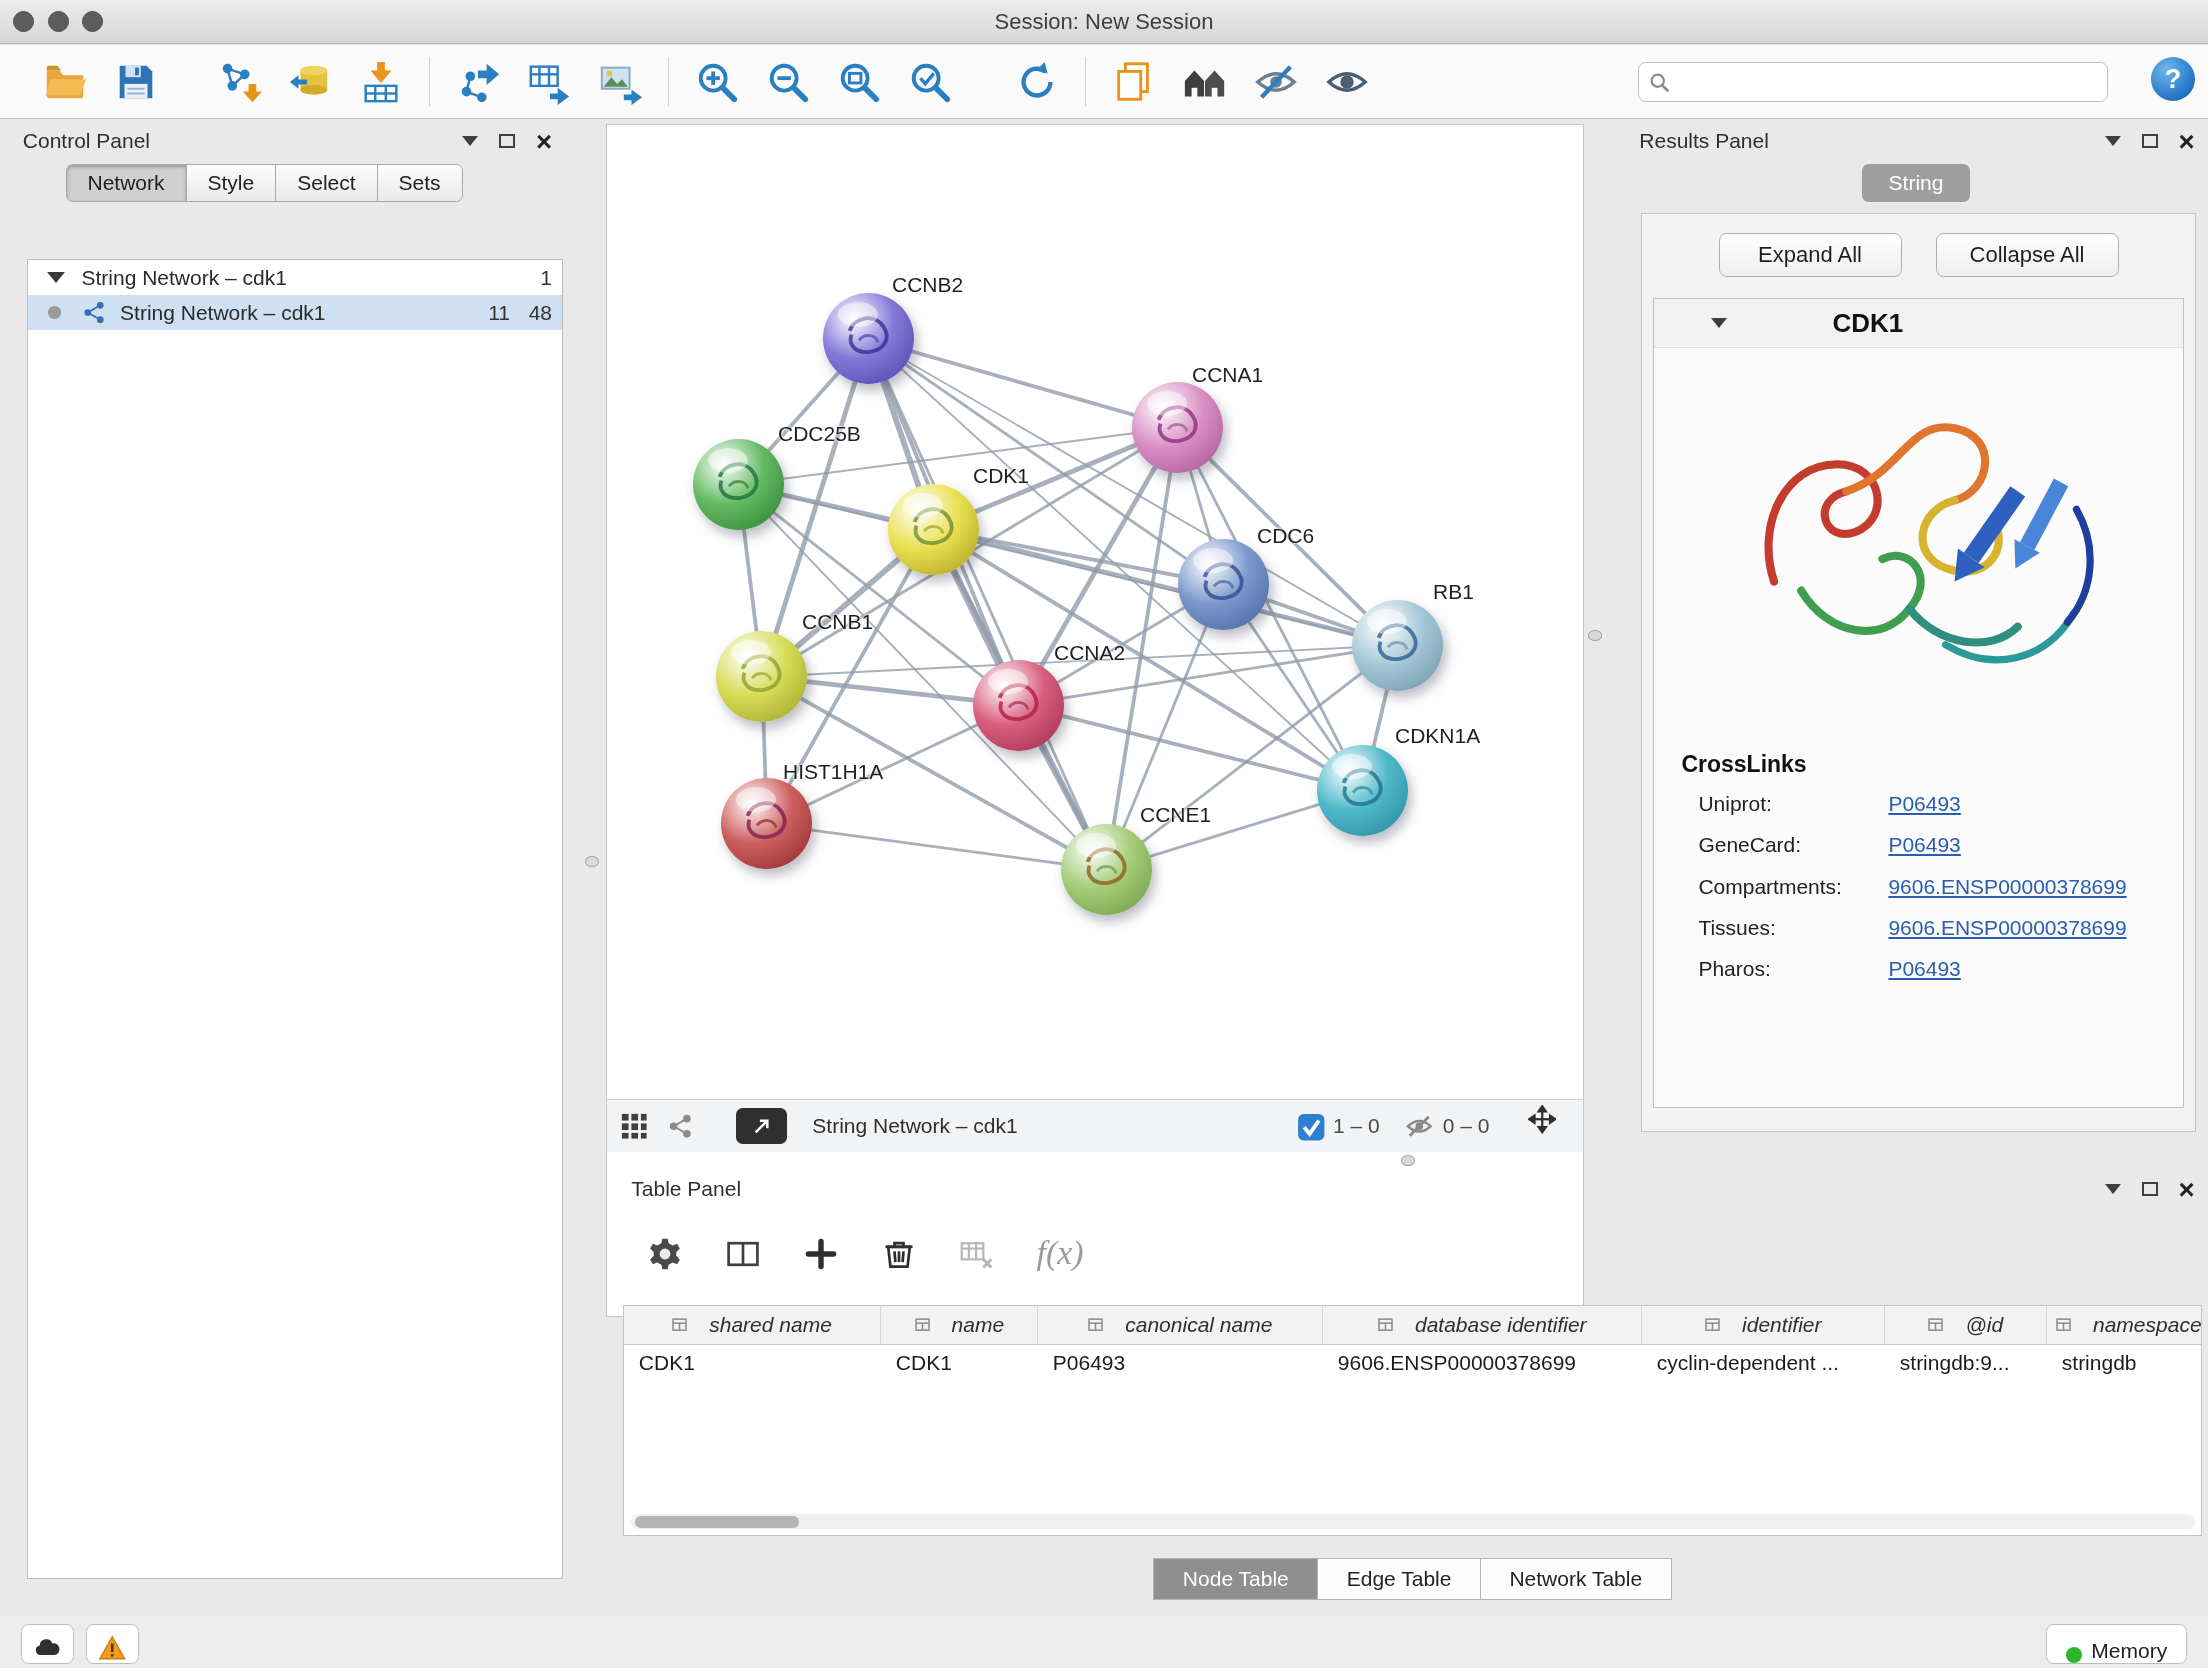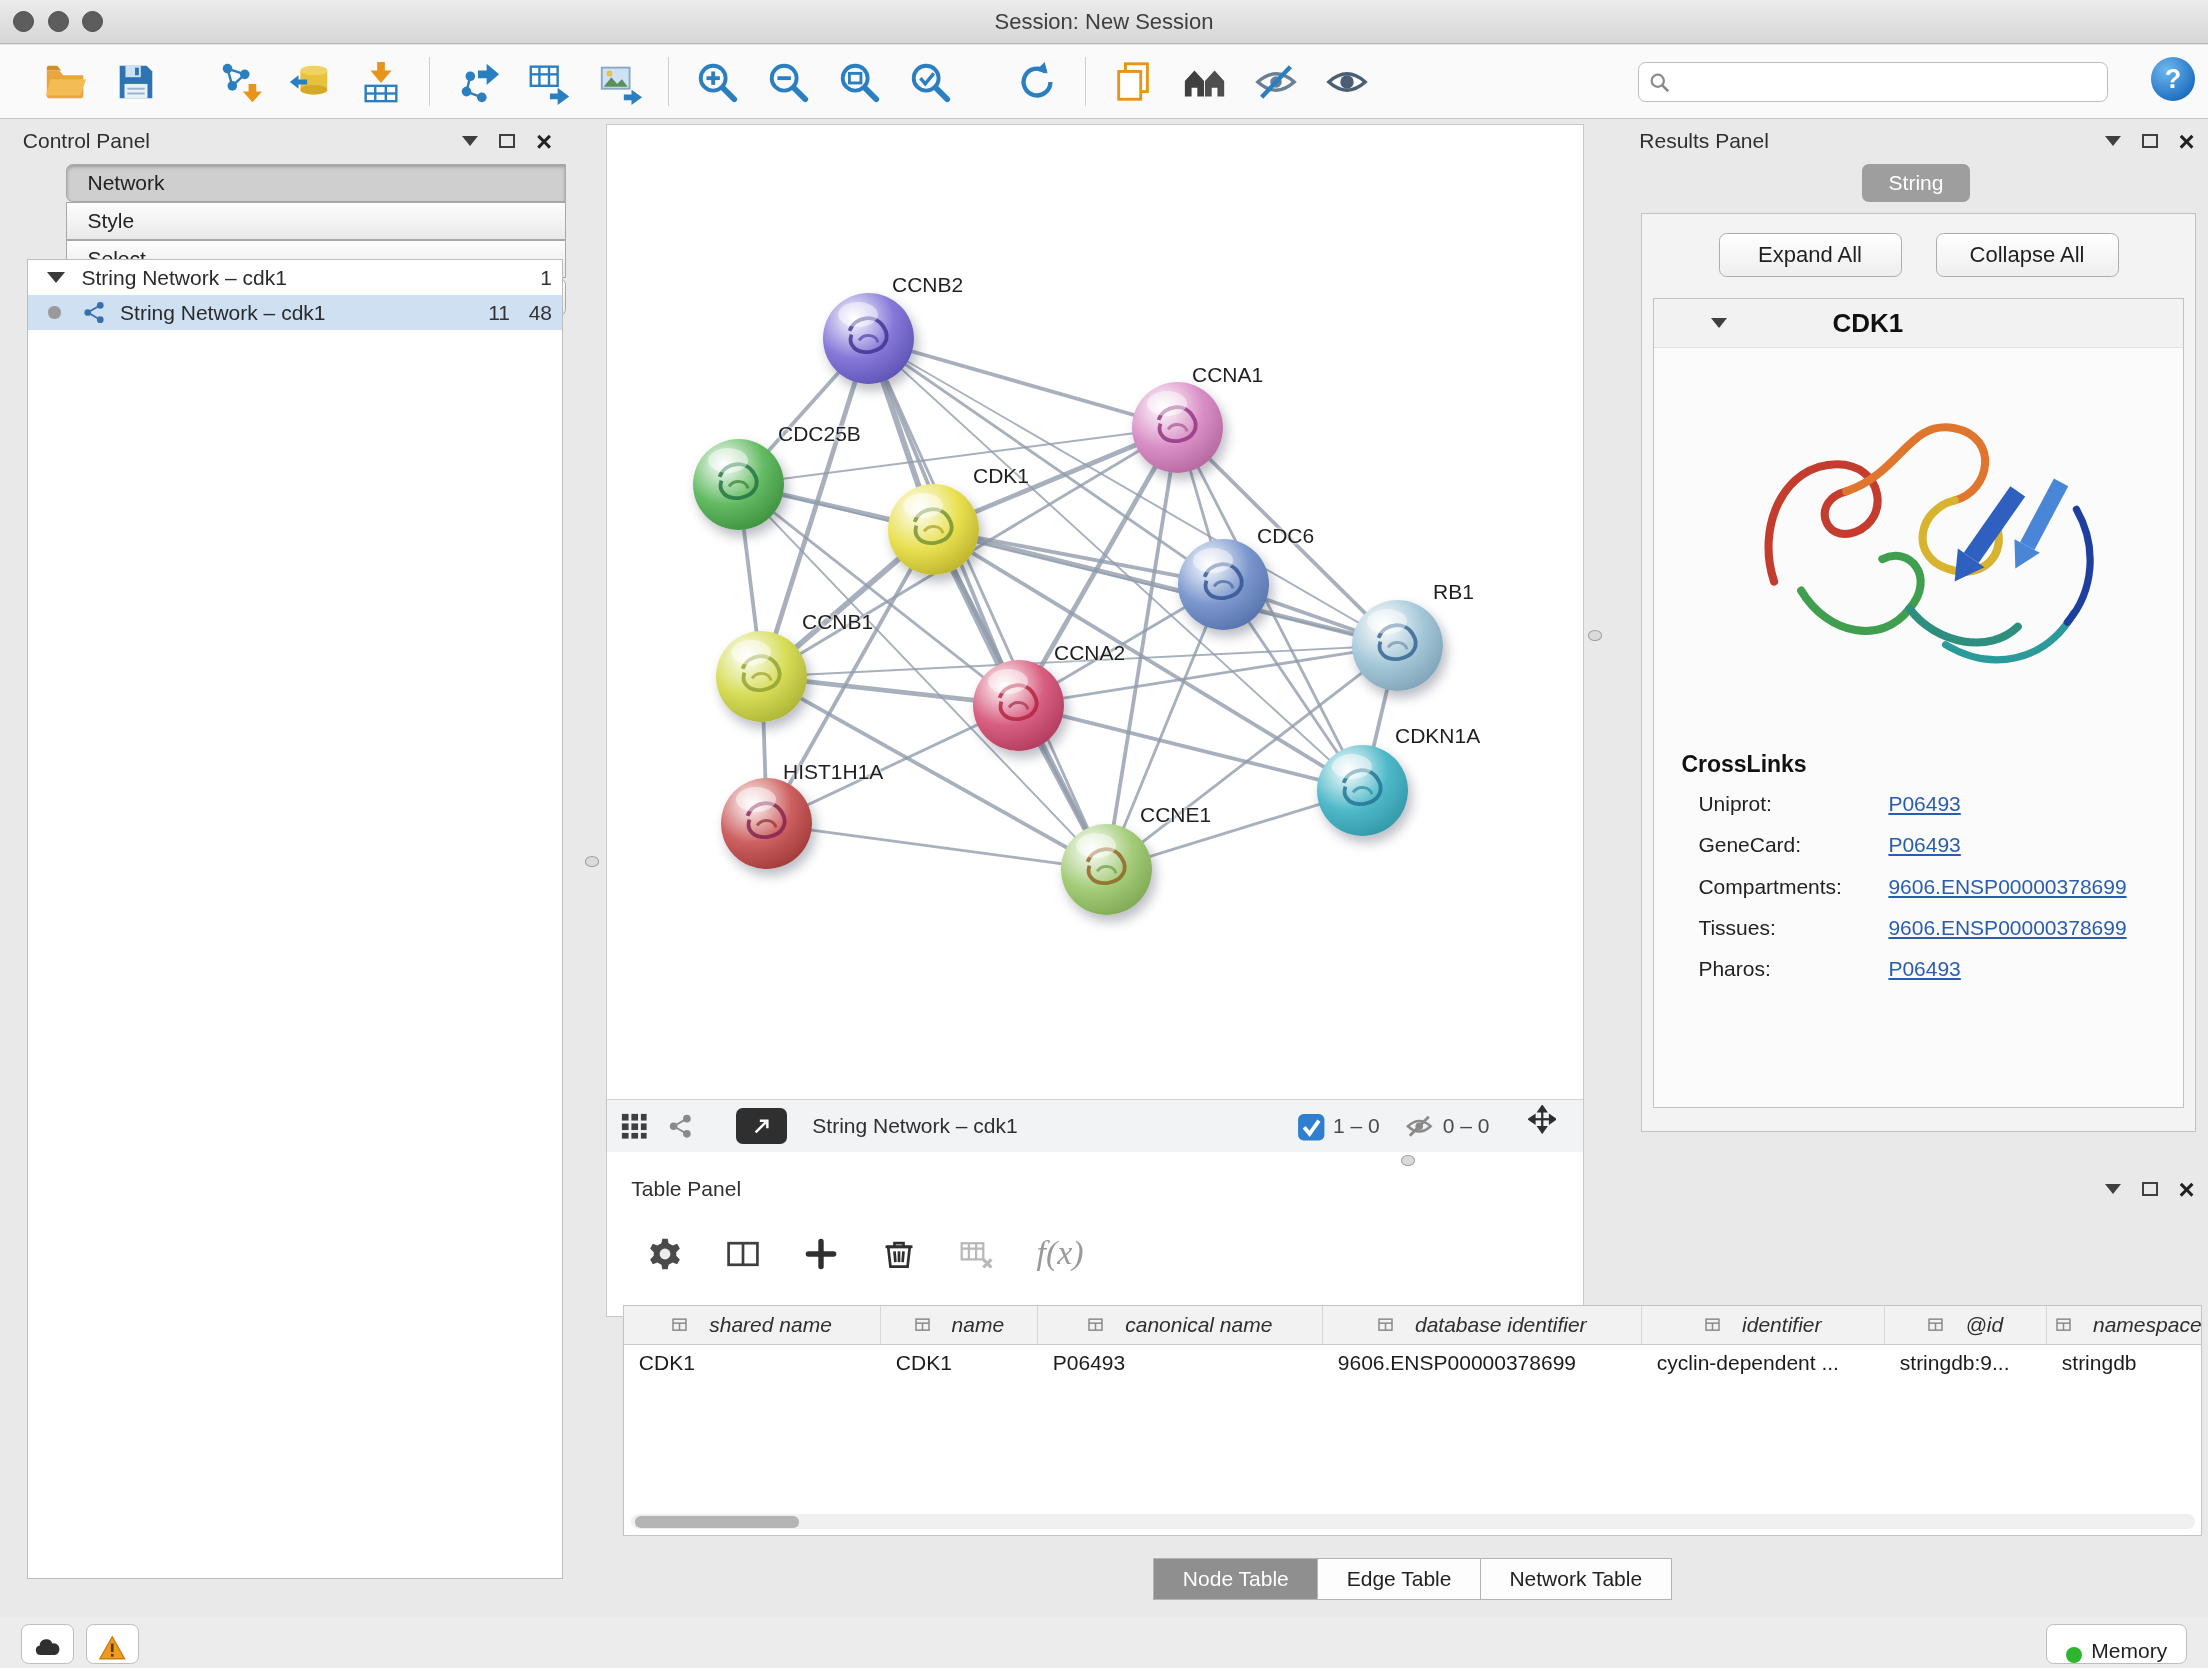--- a/index.html
+++ b/index.html
@@ -41,21 +41,21 @@
   }
   
   .panel-head { display:flex; align-items:center; height:34px; }
   .panel-title { font-size:21px; color:#2f2f2f; }
   .panel-head-icons { margin-left:auto; display:flex; align-items:center; gap:21px; }
   .chev-down { width:0; height:0; border-left:8.6px solid transparent; border-right:8.6px solid transparent; border-top:10.5px solid #3f3f3f; }
   .float-sq { width:16px; height:14.3px; border:2.4px solid #3f3f3f; }
   .close-x { font-size:27.6px; font-weight:bold; color:#222; line-height:19px; }
   
   .control-panel { position:absolute; left:9.5px; top:124px; width:556px; height:1470px; }
-  .cp-tabs { display:flex; margin:5.7px 0 0 57px;flex-direction:column; }
+  .cp-tabs { display:flex; margin:5.7px 0 0 57px; }
   .seg-btn {
     height:38px; line-height:36px; padding:0 21px; border:1px solid #a8a8a8; margin-left:-1px;
     background:linear-gradient(#fdfdfd,#e9e9e9); font-size:21px; color:#222; cursor:default;
   }
   .seg-btn:first-child { border-radius:6.7px 0 0 6.7px; }
   .seg-btn:last-child { border-radius:0 6.7px 6.7px 0; }
   .seg-btn.active { background:#cfcfcf; box-shadow:inset 0 1.9px 3.8px rgba(0,0,0,.25); }
   .cp-statusrow { display:flex; align-items:center; height:42px; margin-top:7.6px; padding:0 11.4px 0 23px; }
   .cp-statusrow .chevs { display:flex; gap:13.3px; }
   .cp-statusrow svg { width:25px; height:25px; }

